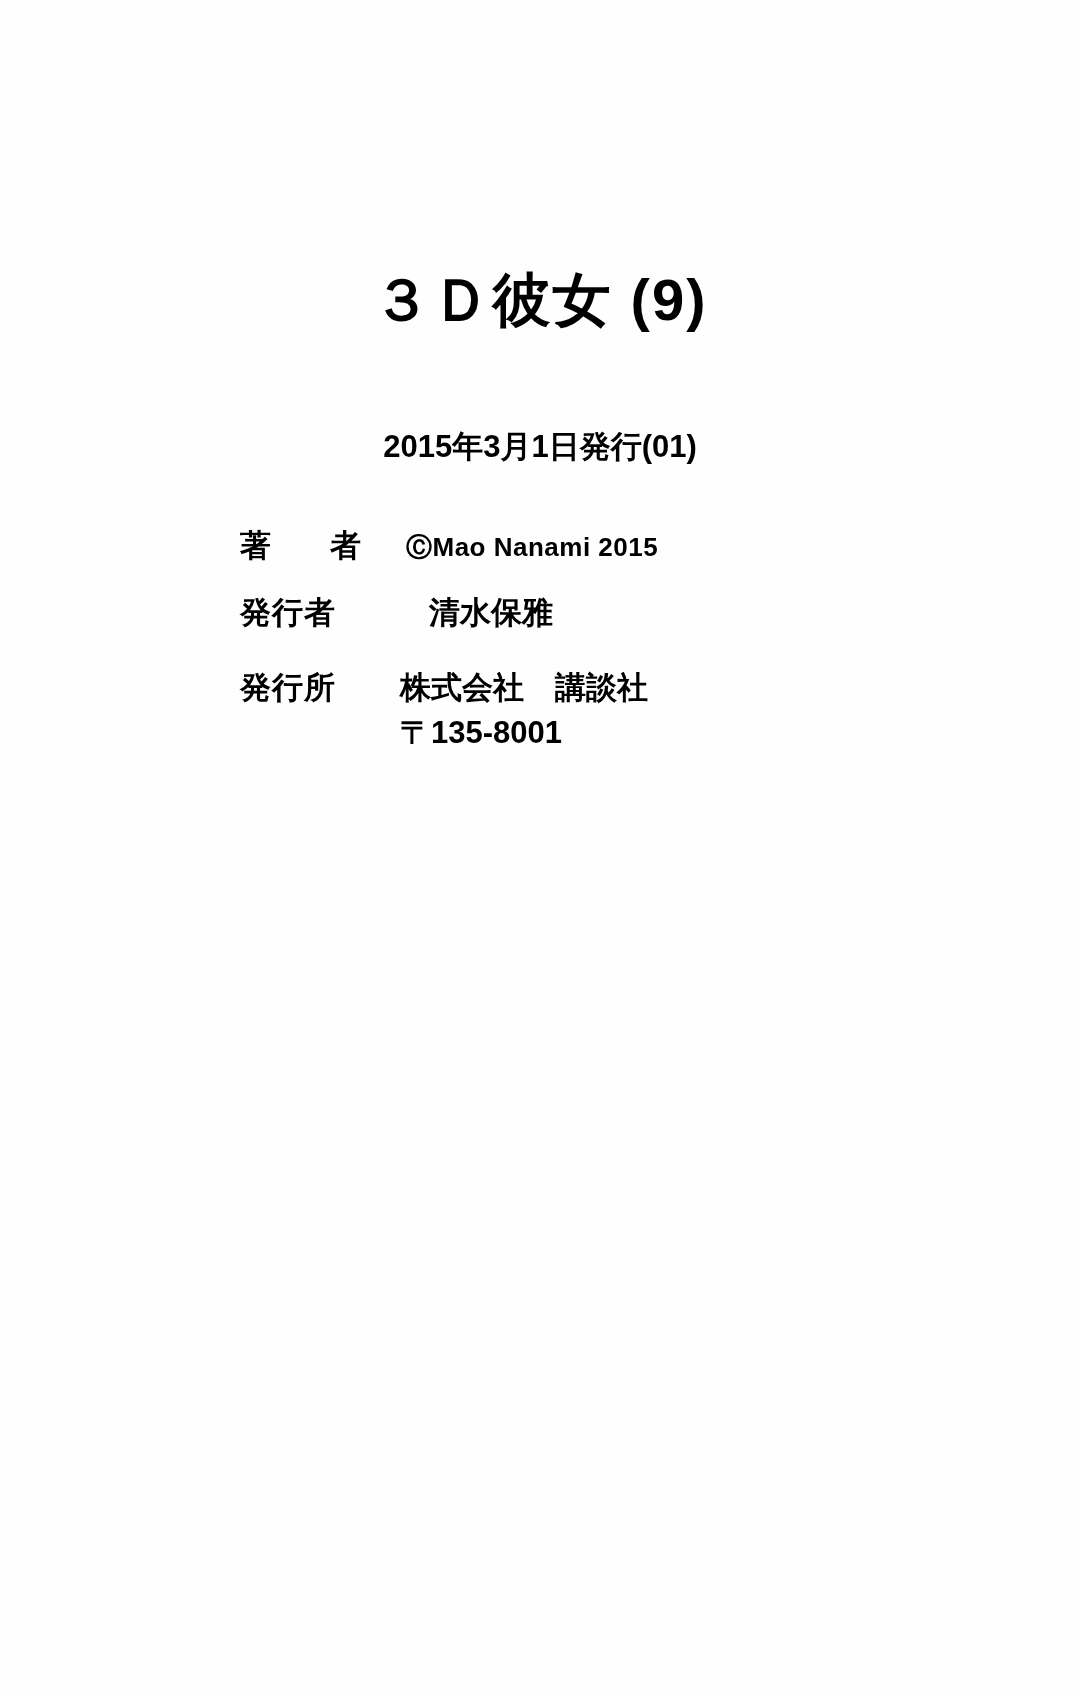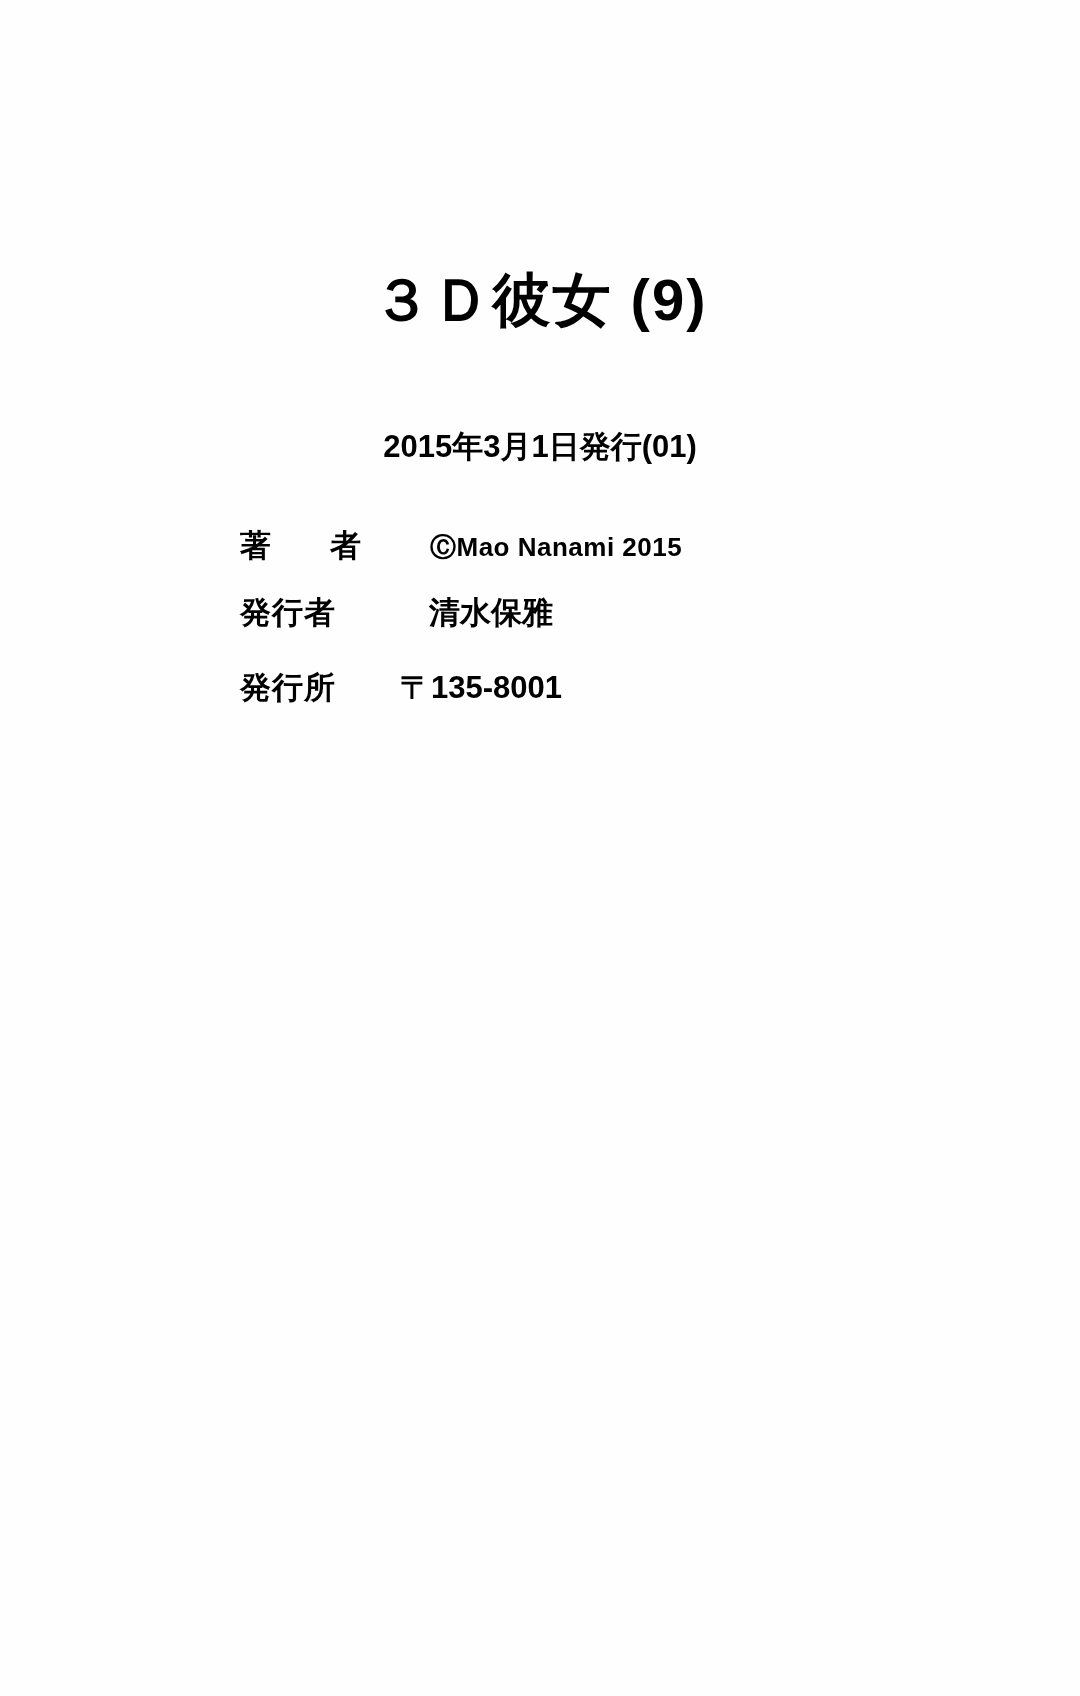--- a/index.html
+++ b/index.html
@@ -80,21 +80,21 @@
     white-space: pre;
   }
   .copyright-line {
     font-size: 26px;
     font-weight: 700;
     letter-spacing: 0.5px;
     line-height: 1.5;
     margin-top: 13px;
     margin-left: 6px;
   }
-  .row-author { margin-bottom: 22px; gap: 24px; }
+  .row-author { margin-bottom: 22px; }
   .row-publisher { margin-bottom: 30px; gap: 29px; }
   .spacer-label { letter-spacing: 14px; }
 </style>
 </head>
 <body>
 
 <div class="page">
   <div class="colophon">
 
     <div class="title">３Ｄ彼女 (9)</div>
@@ -111,19 +111,20 @@
       </div>
 
       <div class="field-row row-publisher">
         <div class="field-label">発行者</div>
         <div class="field-value">清水保雅</div>
       </div>
 
       <div class="field-row">
         <div class="field-label">発行所</div>
         <div class="field-value">
+          <span class="line">株式会社　講談社</span>
           <span class="line">〒135-8001</span>
         </div>
       </div>
 
     </div>
   </div>
 </div>
 
 </body></html>

